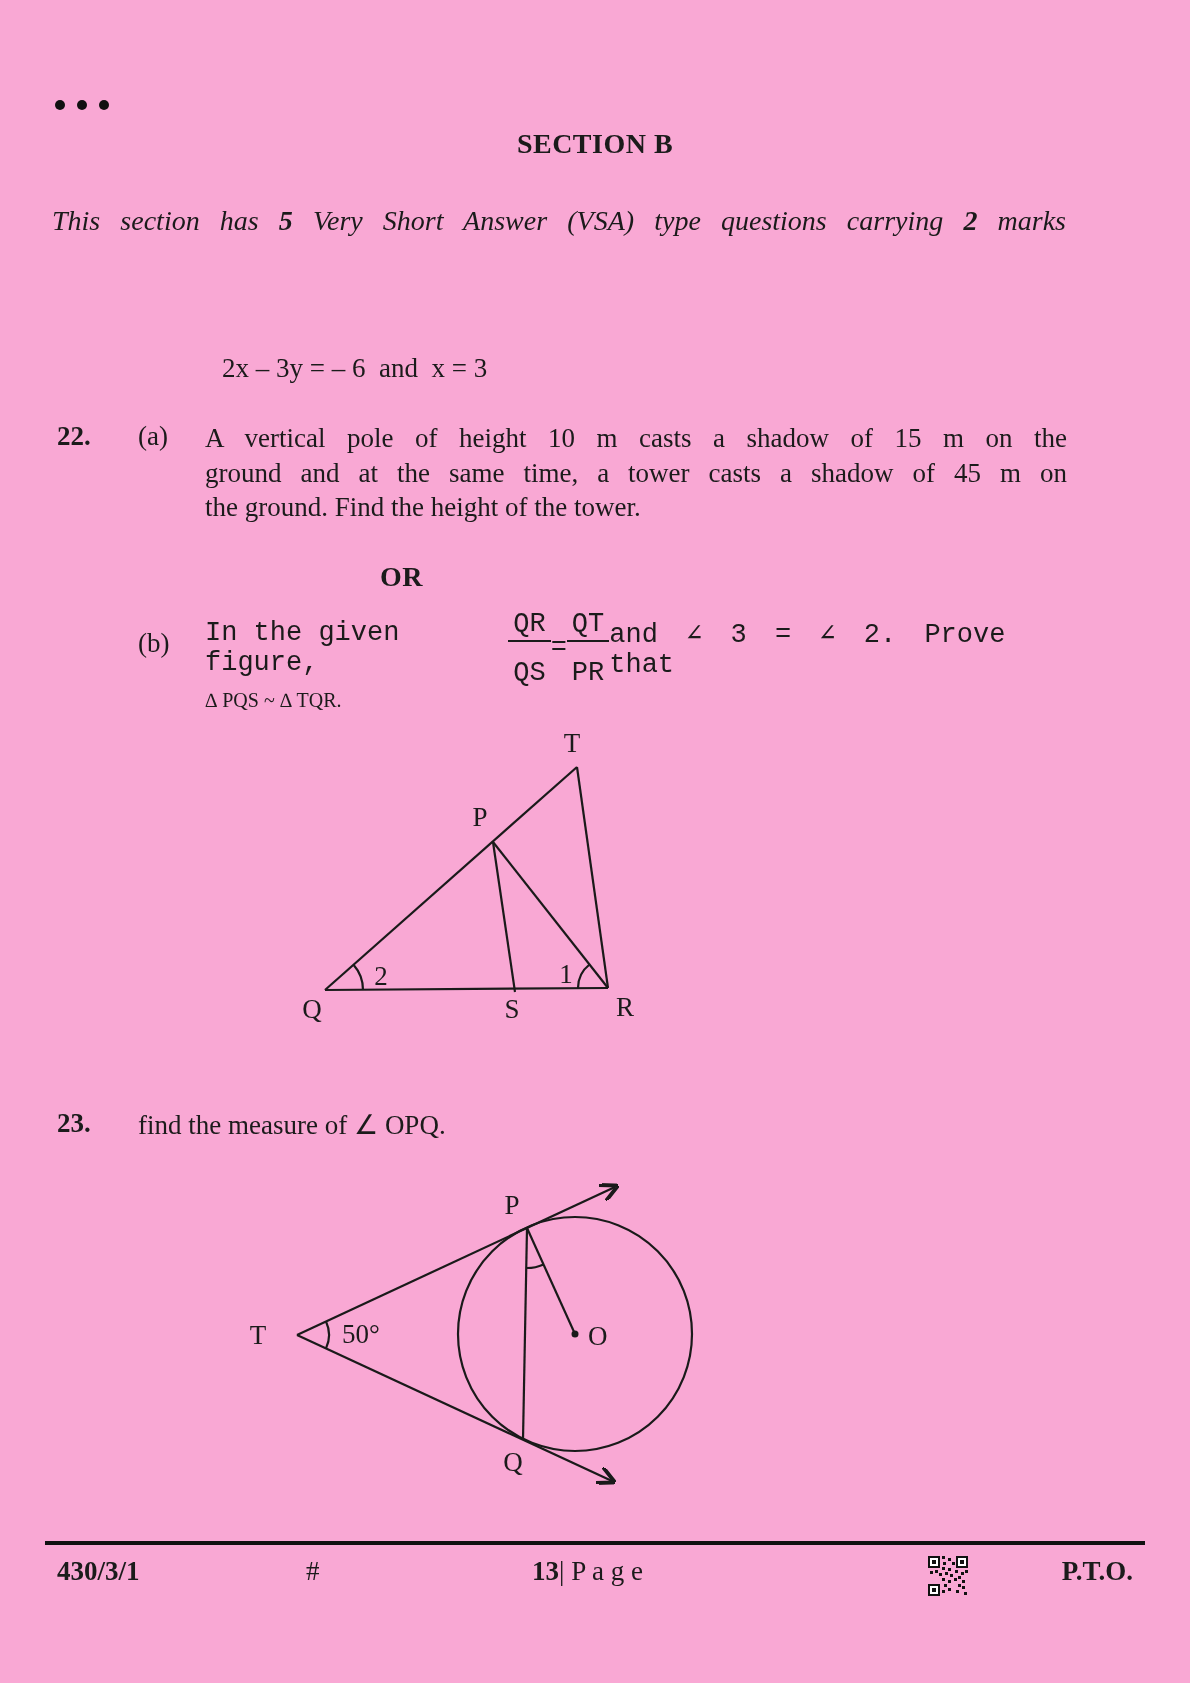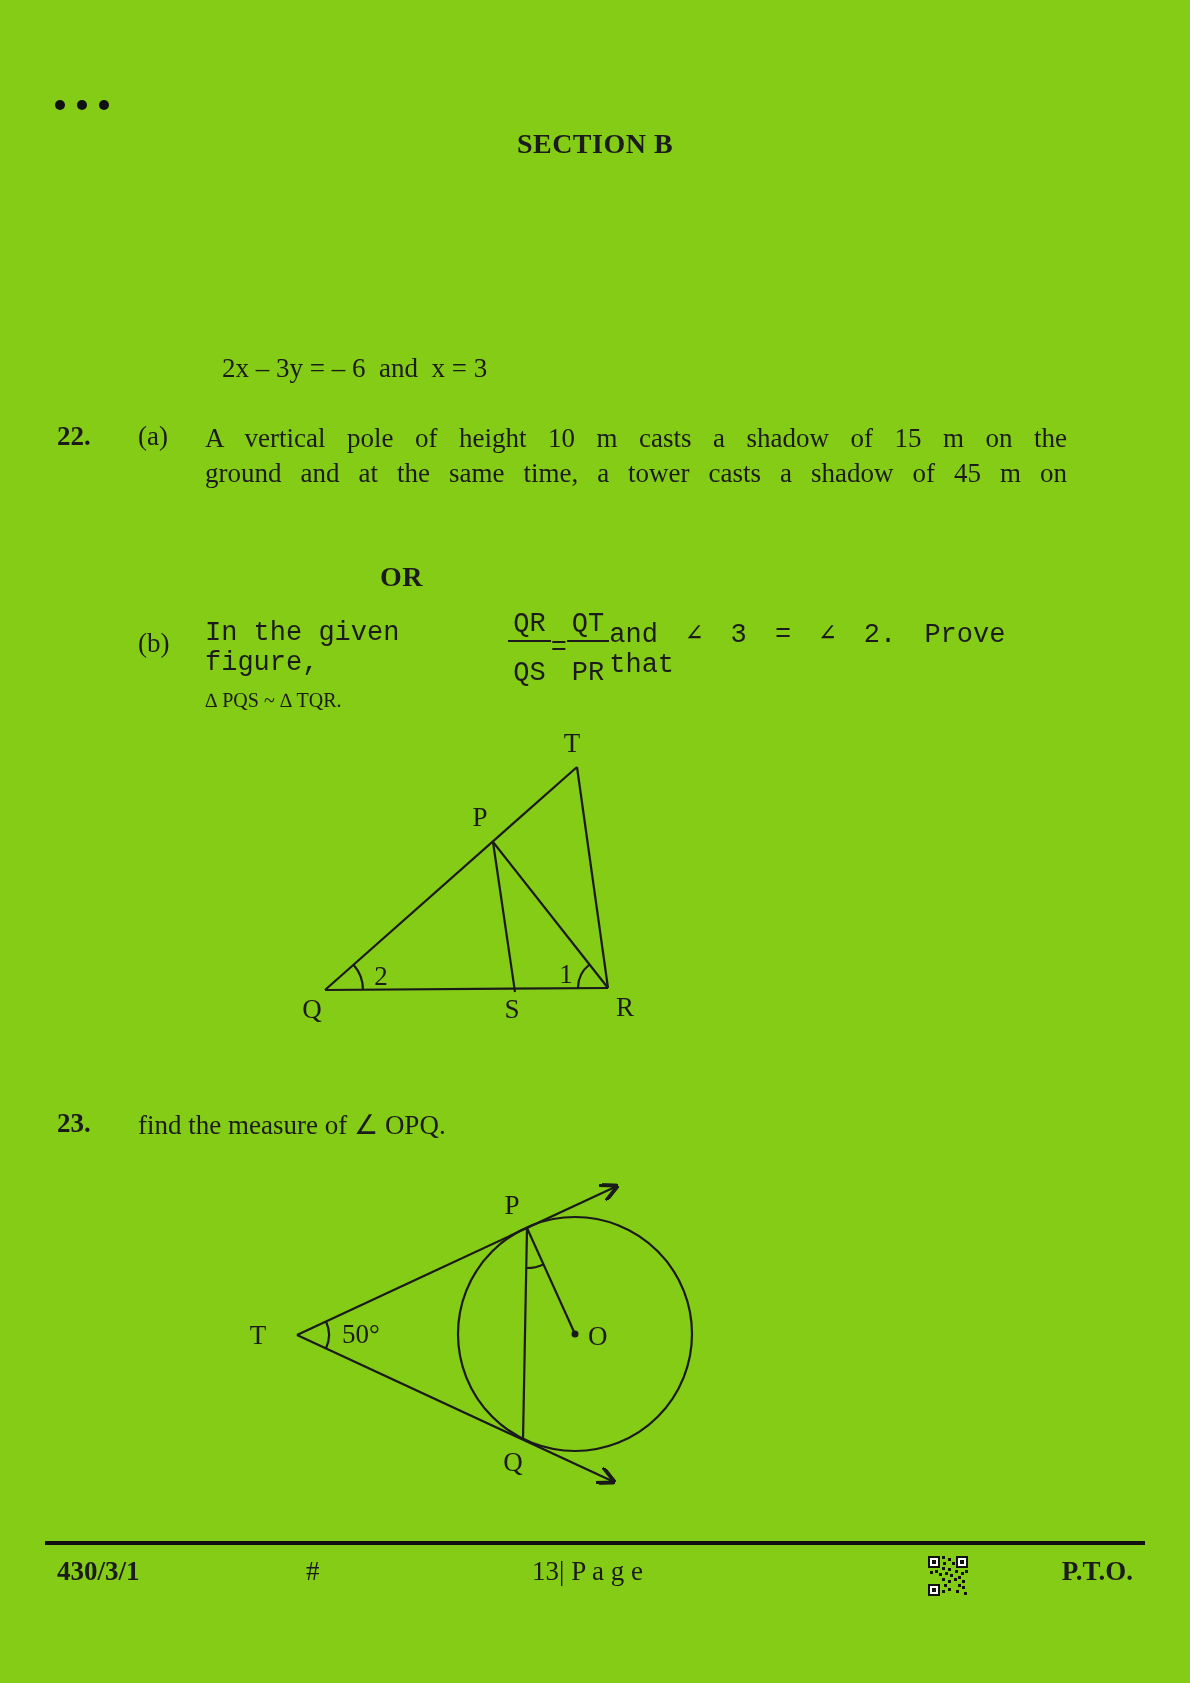--- a/index.html
+++ b/index.html
@@ -1,19 +1,19 @@
 <!DOCTYPE html>
 <html><head>
 <meta charset="utf-8">
 <style>
   html,body{margin:0;padding:0;background:#ffffff;}
   .page{
     position:relative;
     width:1190px;height:1683px;
-    background:#84cc16;
+    background:#f9a8d4;
     font-family:"Liberation Serif", serif;
     color:#1b1b1b;
     overflow:hidden;
   }
   .abs{position:absolute;}
 
   
   .dots{left:55px;top:100px;display:flex;gap:12px;}
   .dot{width:10px;height:10px;border-radius:50%;background:#111;}
 
@@ -63,47 +63,55 @@
 
   
   .fig line,.fig path,.fig circle.outline{stroke:#1a1a1a;stroke-width:2.2;fill:none;}
   .fig text{font-family:"Liberation Serif", serif;font-size:27px;fill:#1b1b1b;}
 
   
   .footer-rule{left:45px;top:1541px;width:1100px;height:4px;background:#111;}
   .f-code{left:57px;top:1556px;font-weight:bold;font-size:27px;}
   .f-hash{left:306px;top:1556px;font-size:27px;}
   .f-page{left:532px;top:1556px;font-size:27px;}
-  .f-page .pn{font-weight:normal;}
+  .f-page .pn{font-weight:bold;}
   .f-pto{right:57px;top:1556px;font-weight:bold;font-size:27px;}
   .qr{left:928px;top:1556px;}
 </style>
 </head>
 <body>
 
 <div class="page">
 
   <div class="abs dots">
     <span class="dot"></span>
     <span class="dot"></span>
     <span class="dot"></span>
   </div>
 
   <div class="abs section-title">SECTION B</div>
 
   <div class="abs intro">
+    <div class="intro-line1">
+      <span>This section has</span>
+      <b>5</b>
+      <span>Very Short Answer (VSA) type questions carrying</span>
+      <b>2</b>
+      <span>marks</span>
+    </div>
   </div>
 
   <div class="abs equation">2x – 3y = – 6  and  x = 3</div>
 
   <div class="abs num-col q22a qnum">22.</div>
   <div class="abs sub-col q22a qsub">(a)</div>
   <div class="abs body-col q22a qbody">
     <div class="jline">A vertical pole of height 10 m casts a shadow of 15 m on the</div>
     <div class="jline">ground and at the same time, a tower casts a shadow of 45 m on</div>
+    <div>the ground. Find the height of the tower.</div>
   </div>
 
   <div class="abs or-label">OR</div>
 
   <div class="abs sub-col b-label qsub">(b)</div>
   <div class="abs bline">
     <span>In the given figure,</span>
     <span class="frac">
       <span class="num">QR</span>
       <span class="den">QS</span>

